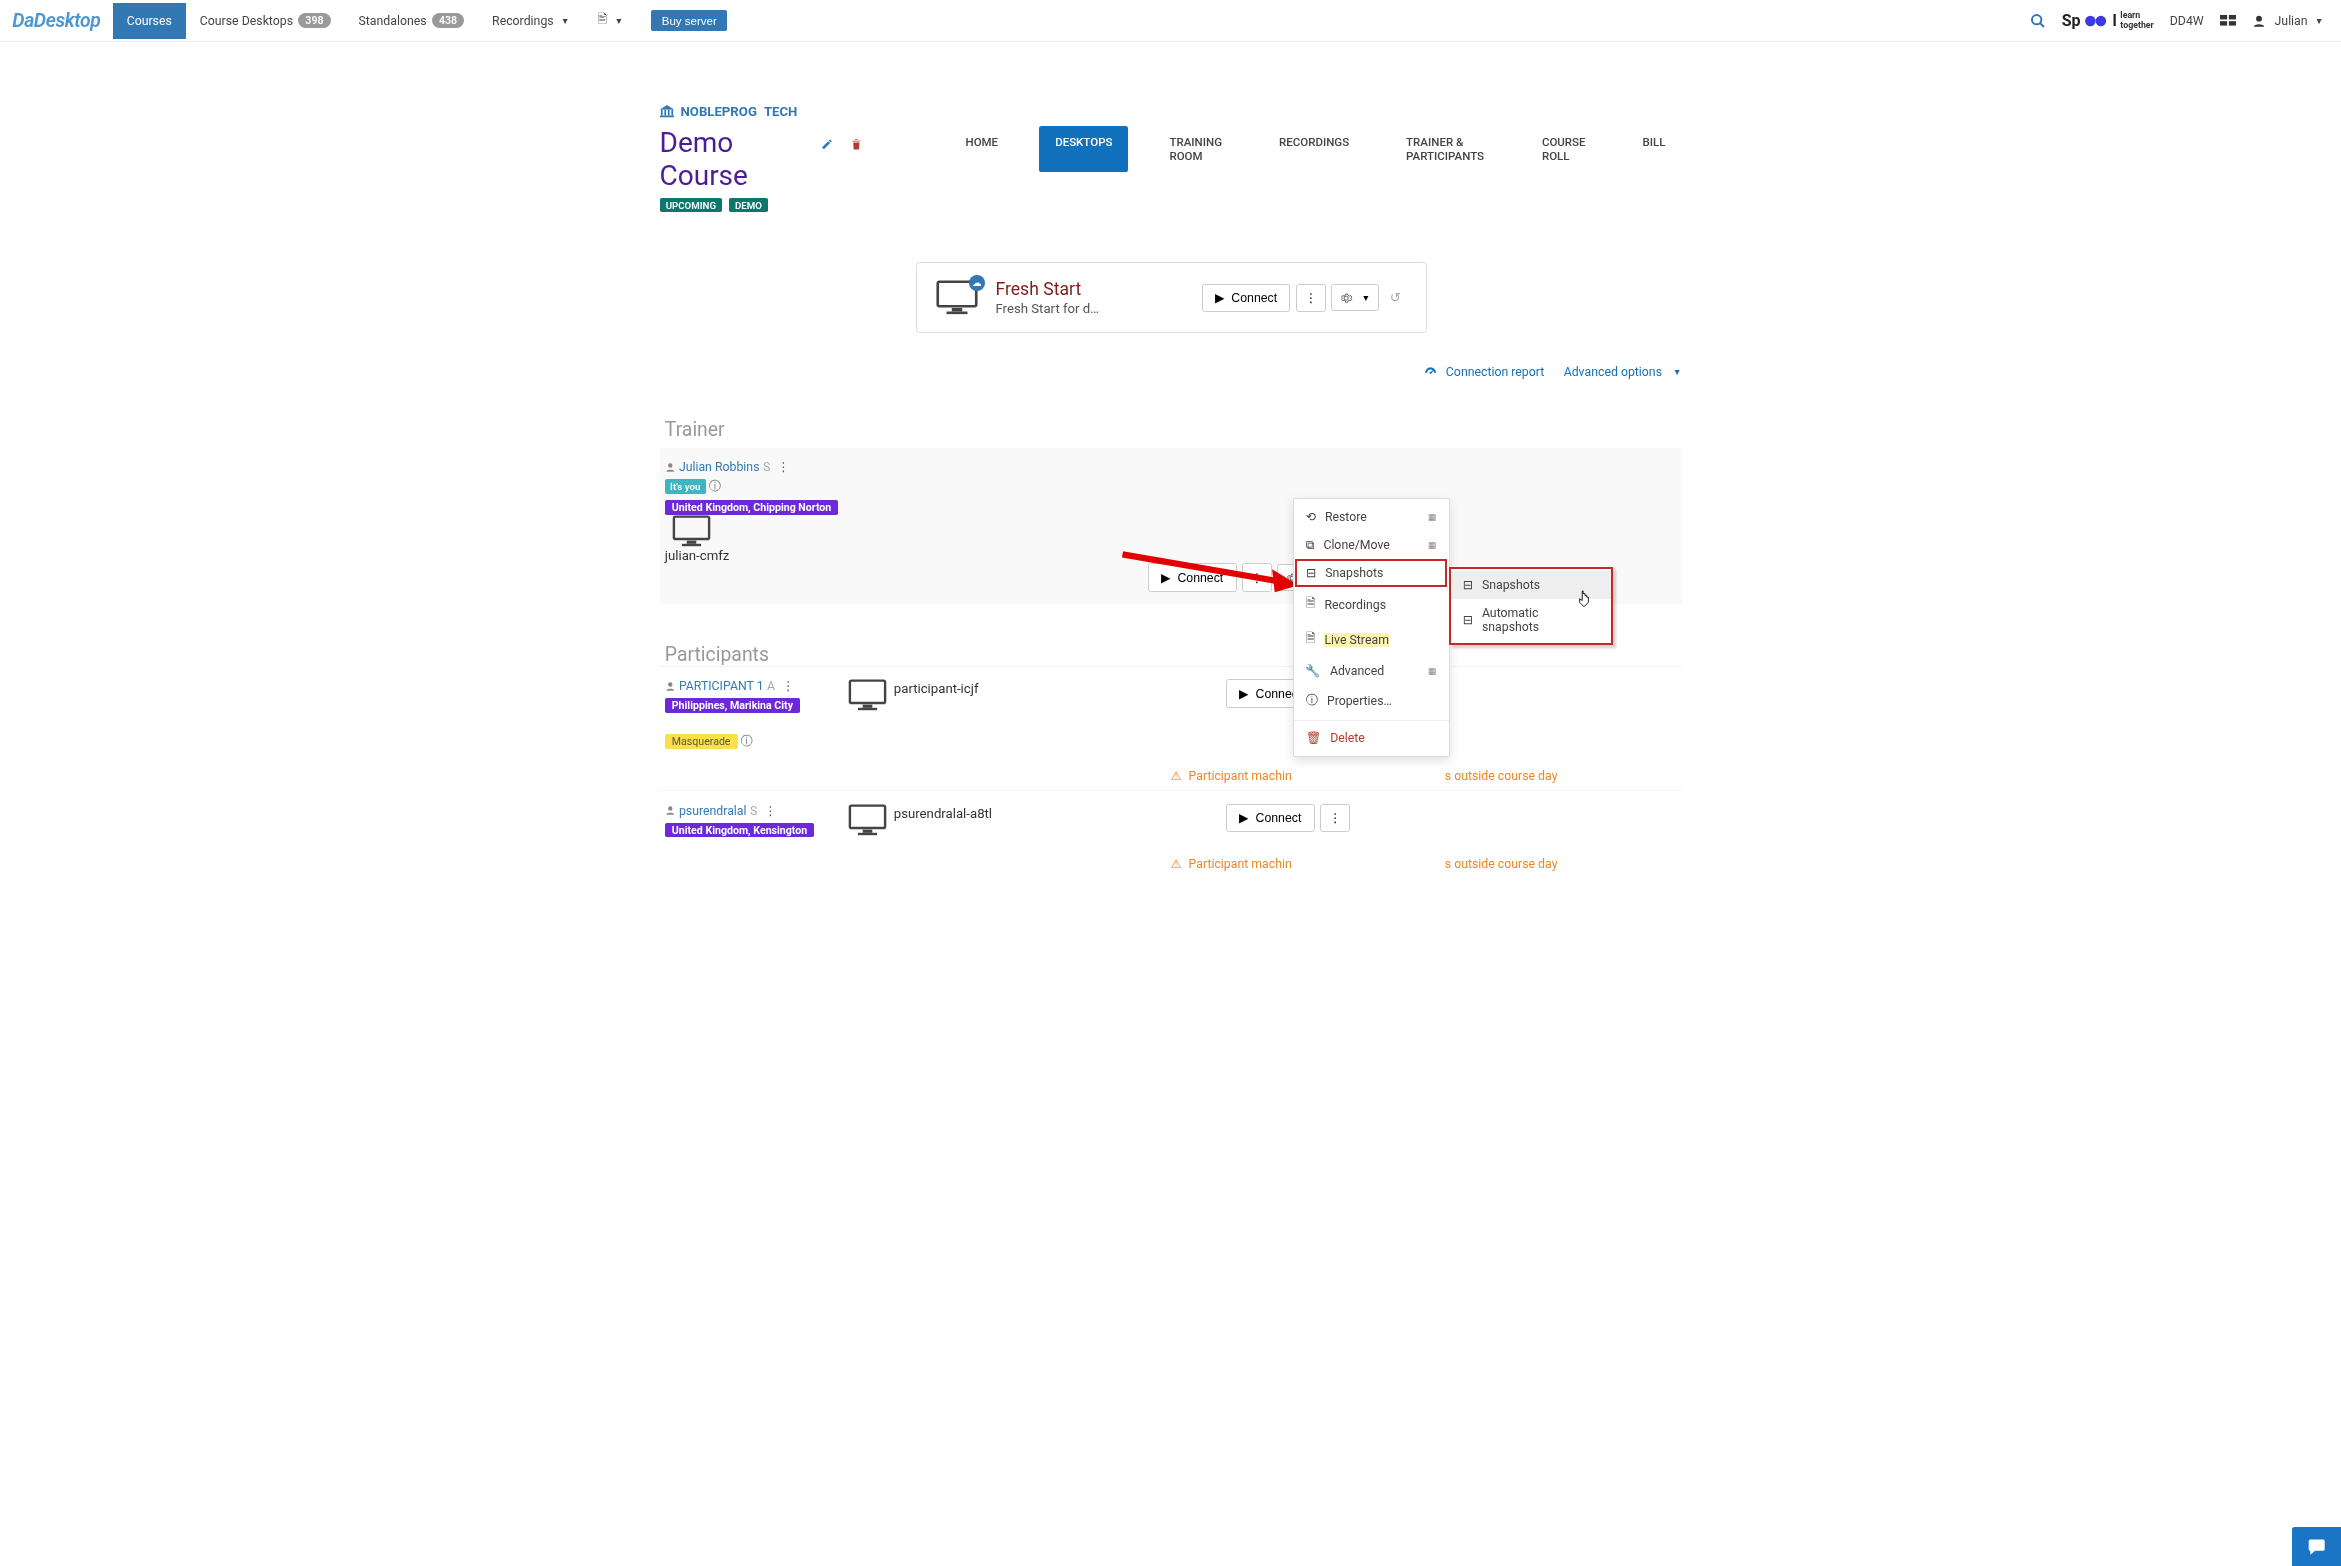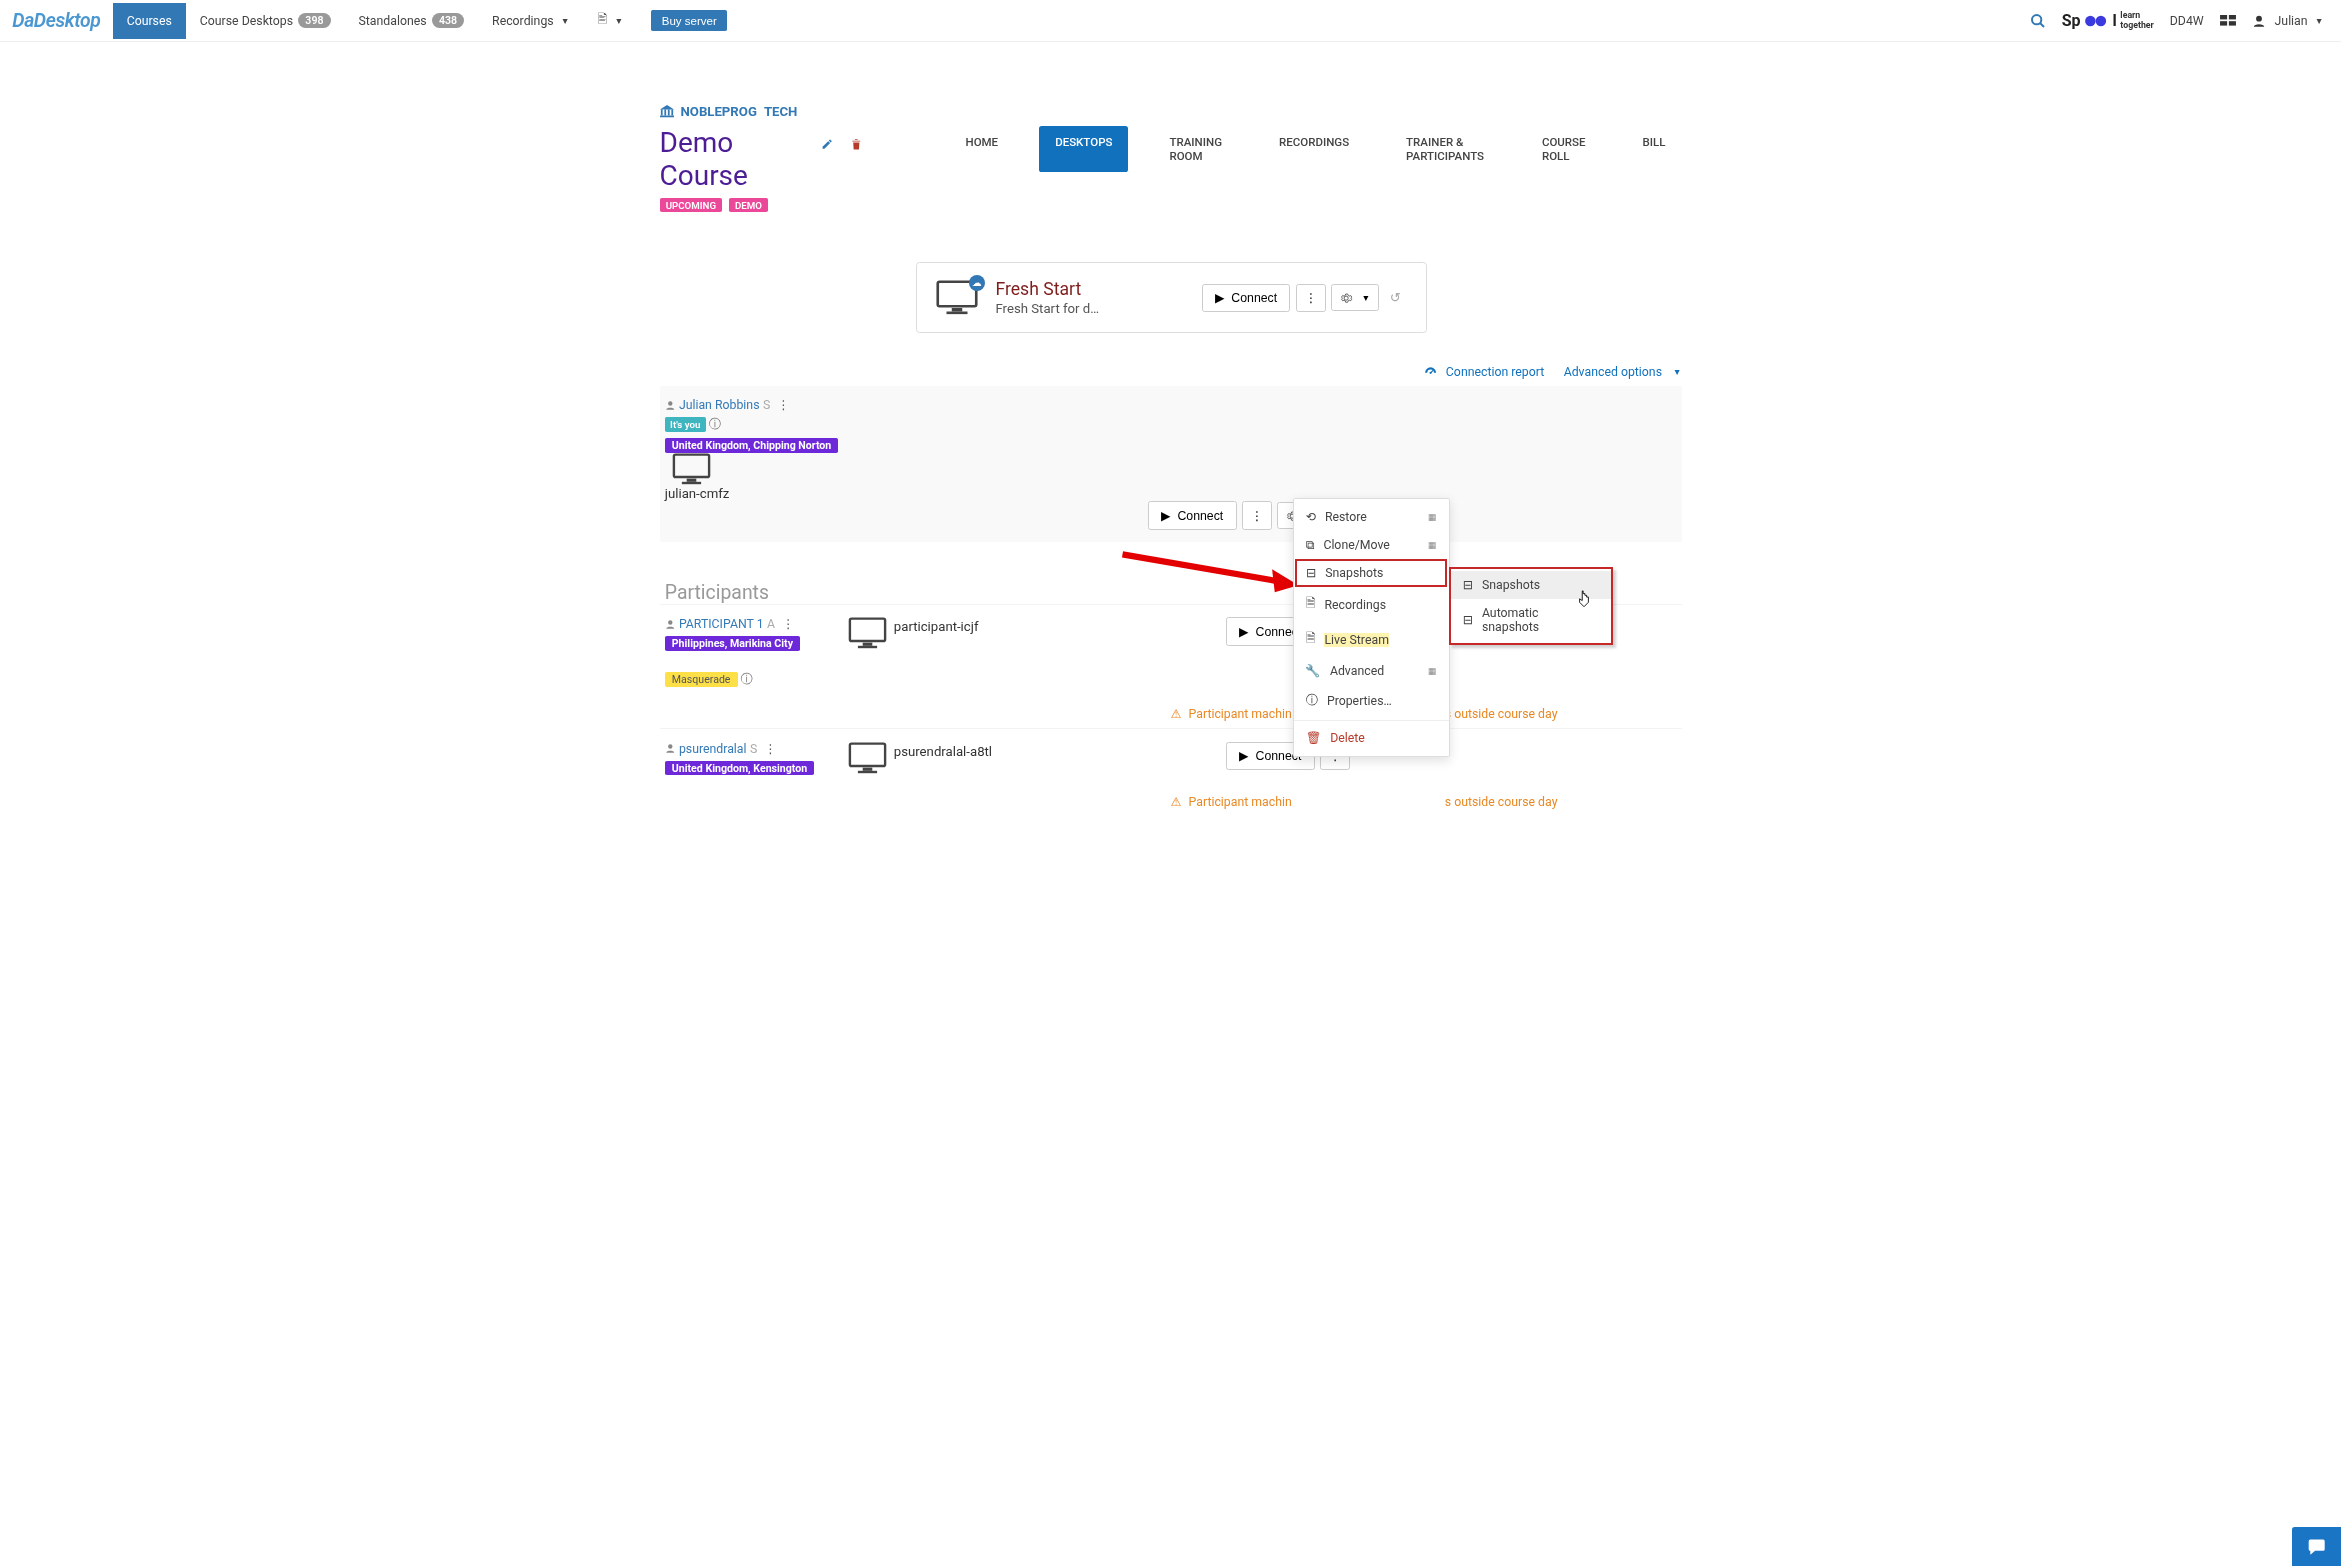--- a/index.html
+++ b/index.html
@@ -19,21 +19,21 @@
   .chevron { font-size: 8.8px; margin-left: 1.8px; }
   
   
   .page { max-width: 1022px; margin: 0 auto; padding: 62px 0 35px; position: relative; }
   .breadcrumb-line { color: #3178b5; font-weight: 700; font-size: 13.2px; display: flex; align-items: center; gap: 7px; }
   .title-row { display: flex; align-items: flex-start; gap: 17.6px; margin-top: 7px; }
   .course-title { font-size: 28px; font-weight: 400; color: #4c1d95; }
   .edit-ic { color: #3178b5; font-size: 12.3px; margin-top: 12.3px; cursor: pointer; }
   .trash-ic { color: #b63a2a; font-size: 12.3px; margin-top: 12.3px; cursor: pointer; }
   .tag-row { margin-top: 5.3px; }
-  .tag { background: #ec4899; color: #fff; font-size: 9.7px; font-weight: 600; padding: 1.8px 6.2px; border-radius: 1.8px; margin-right: 3.5px; }
+  .tag { background: #0f766e; color: #fff; font-size: 9.7px; font-weight: 600; padding: 1.8px 6.2px; border-radius: 1.8px; margin-right: 3.5px; }
   
   .tabs { display: flex; gap: 25px; margin-left: 70px; }
   .tab { padding: 8.8px 16px; font-size: 11.5px; font-weight: 500; color: #444; cursor: pointer; border-radius: 2.6px; }
   .tab.active { background: #1171bd; color: #fff; }
   
   
   .card { border: 0.9px solid #ddd; border-radius: 3.5px; max-width: 511px; margin: 51px auto 0 256px; padding: 16px 19.4px; display: flex; align-items: center; gap: 17.6px; }
   .monitor-svg { width: 42px; height: 35px; fill: #444; position: relative; flex-shrink: 0; }
   .cloud-badge { position: absolute; top: -5.3px; right: -7px; background: #3178b5; color: #fff; border-radius: 50%; width: 16px; height: 16px; display: flex; align-items: center; justify-content: center; font-size: 9.7px; }
   .card-text { flex: 1; }
@@ -235,20 +235,21 @@
           </svg>
       </span>
       <span>Connection report</span>
     </span>
     <span class="link-blue">
       <span>Advanced options</span>
       <span class="chevron">▼</span>
     </span>
   </div>
 
+  <div class="section-head">Trainer</div>
   <div class="row first">
     <div class="person-col">
       <div class="person-name">
         <svg width="10.6" height="10.6" viewBox="0 0 24 24" fill="#888">
             <circle cx="12" cy="8" r="5"></circle>
             <path d="M3 22 C3 16 21 16 21 22 Z"></path>
           </svg>
         <span>Julian Robbins</span>
         <span class="suffix">S</span>
         <span class="more-dots">⋮</span>

